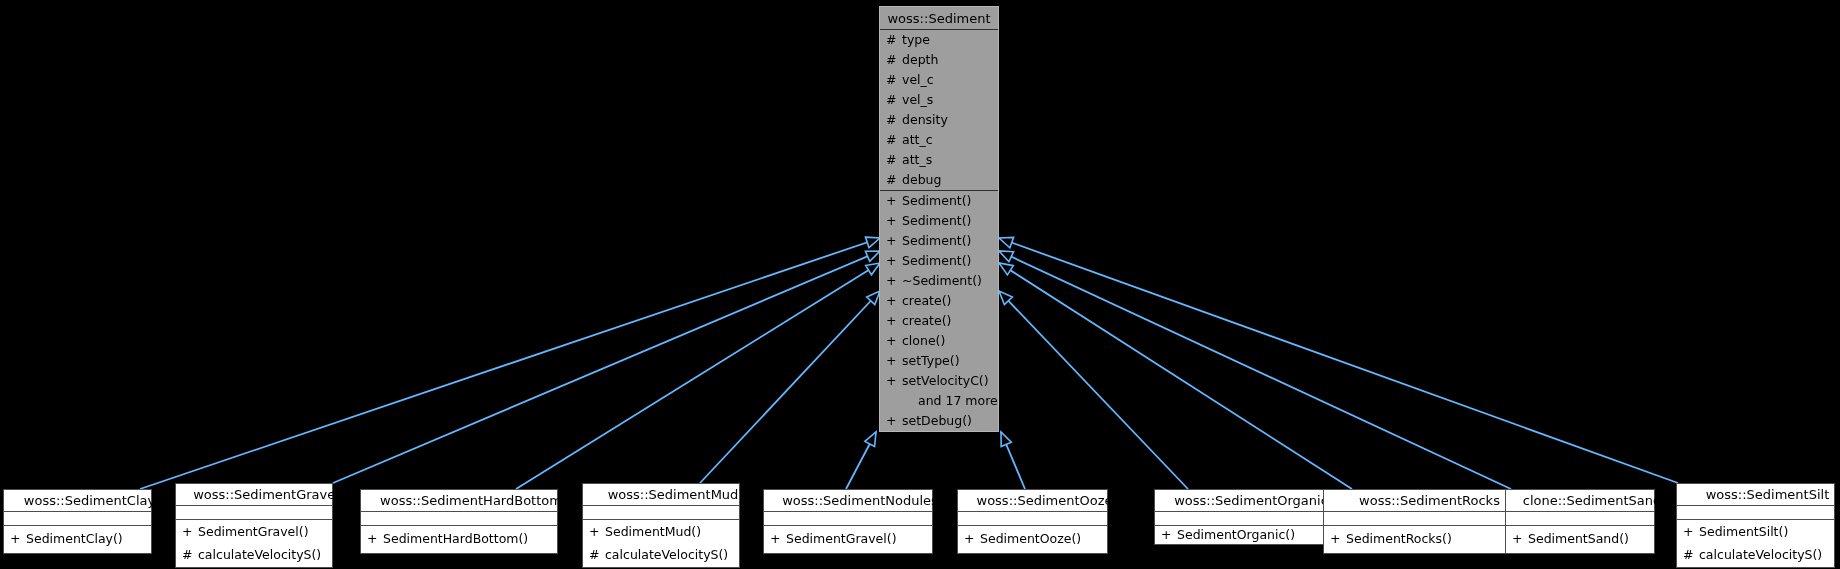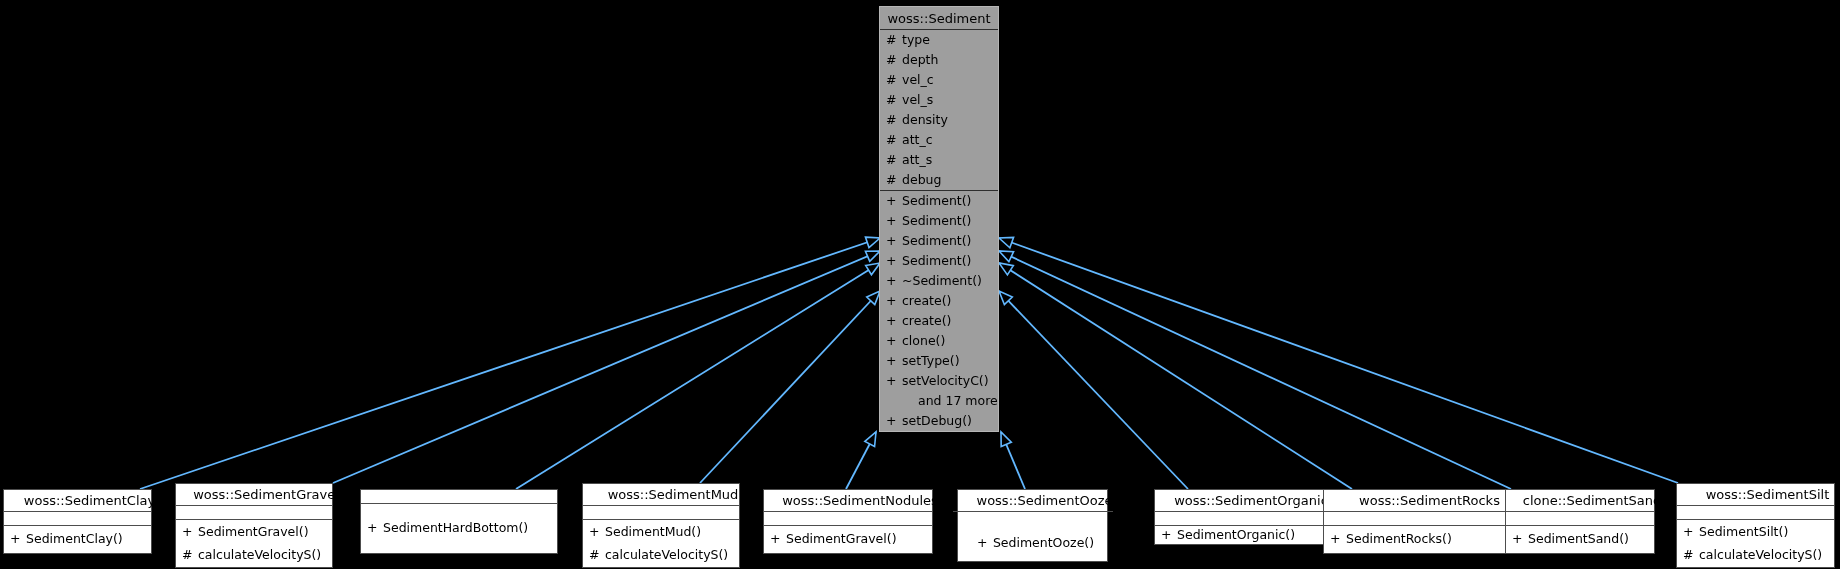--- a/index.html
+++ b/index.html
@@ -154,20 +154,21 @@
           <span class="pfx">+</span>
           <span>SedimentGravel()</span>
         </div>
         <div class="member">
           <span class="pfx">#</span>
           <span>calculateVelocityS()</span>
         </div>
       </div>
     </div>
     <div class="uml-box derived" style="left: 360px; top: 489px; width: 198px; height: 65px;">
+      <div class="uml-title">woss::SedimentHardBottom</div>
       <div class="uml-attrs"></div>
       <div class="uml-methods">
         <div class="member">
           <span class="pfx">+</span>
           <span>SedimentHardBottom()</span>
         </div>
       </div>
     </div>
     <div class="uml-box derived" style="left: 582px; top: 483px; width: 158px; height: 85px;">
       <div class="uml-title">woss::SedimentMud</div>
@@ -186,21 +187,21 @@
     <div class="uml-box derived" style="left: 763px; top: 489px; width: 170px; height: 65px;">
       <div class="uml-title">woss::SedimentNodules</div>
       <div class="uml-attrs"></div>
       <div class="uml-methods">
         <div class="member">
           <span class="pfx">+</span>
           <span>SedimentGravel()</span>
         </div>
       </div>
     </div>
-    <div class="uml-box derived" style="left: 957px; top: 489px; width: 151px; height: 73px; align-items: center;">
+    <div class="uml-box derived" style="left: 957px; top: 489px; width: 151px; height: 65px;">
       <div class="uml-title">woss::SedimentOoze</div>
       <div class="uml-attrs"></div>
       <div class="uml-methods">
         <div class="member">
           <span class="pfx">+</span>
           <span>SedimentOoze()</span>
         </div>
       </div>
     </div>
     <div class="uml-box derived" style="left: 1129px; top: 489px; width: 170px; height: 56px; margin-left: 25px;">

